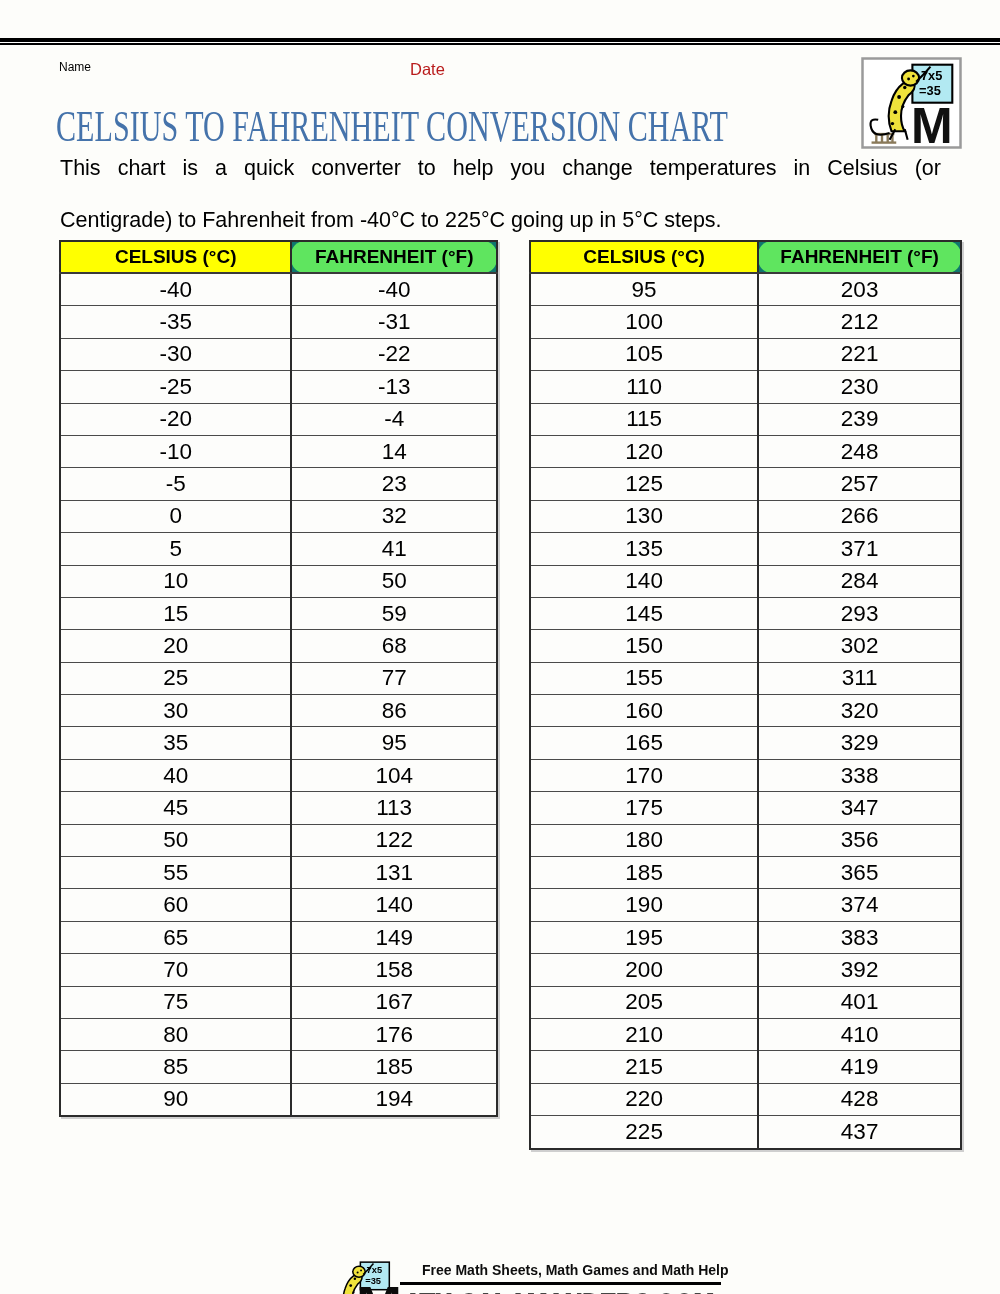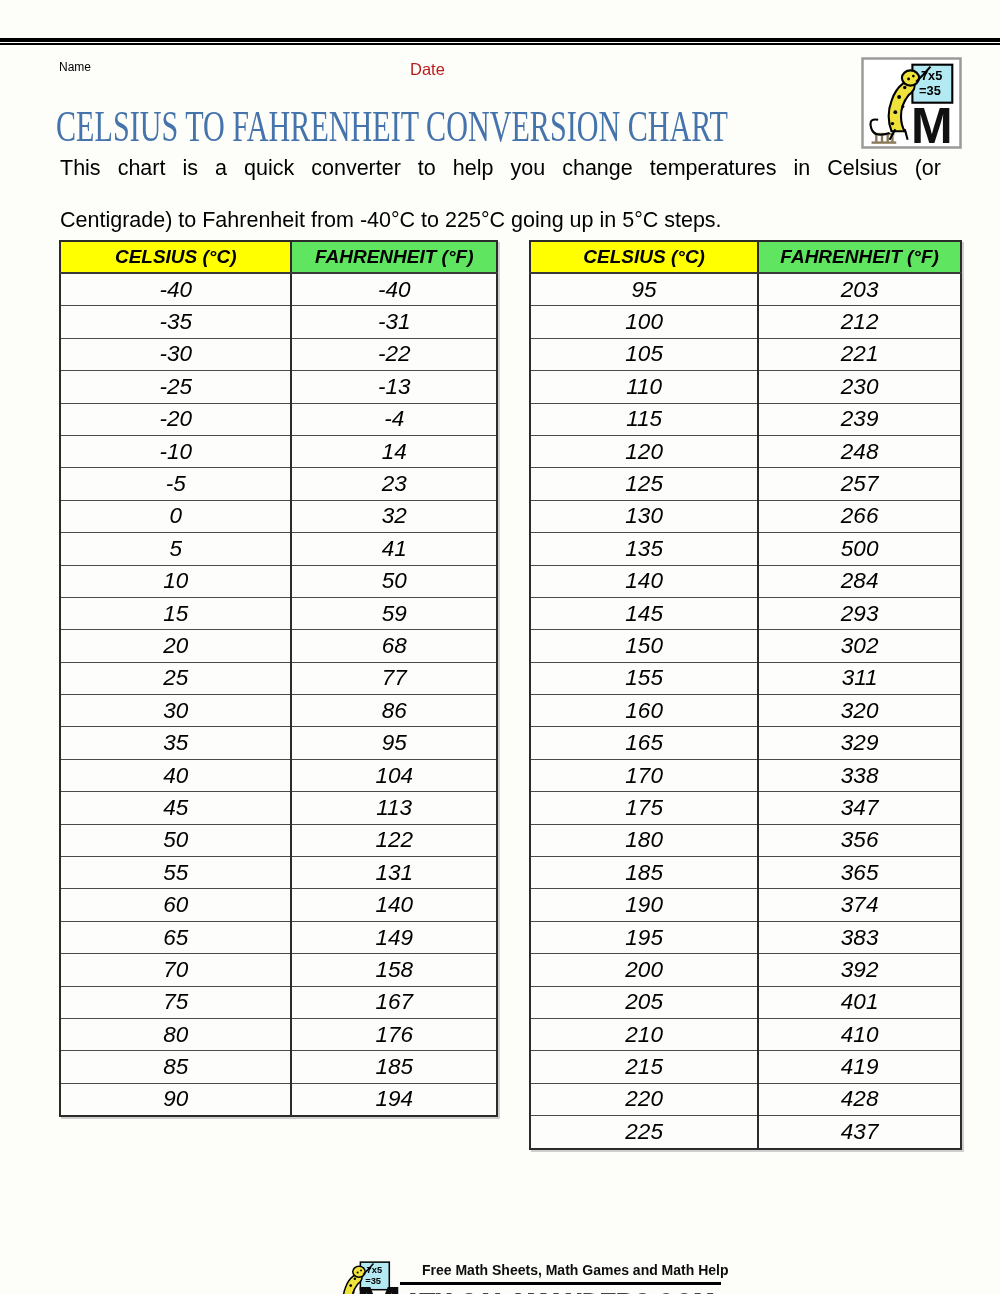--- a/index.html
+++ b/index.html
@@ -26,32 +26,31 @@
     font-size:21.5px;line-height:36px;color:#000000;
   }
   .description .l1{text-align:justify;text-align-last:justify;}
   .description .l2{text-align:left;margin-top:16px;}
 
   table{
     position:absolute;top:240px;border-collapse:collapse;table-layout:fixed;
     border:2px solid #2b2b2b;
     box-shadow:2px 2px 0 #cfcfcf;
     background:#0f766e;
-    font-style:italic;
   }
   .t-left{left:59px;width:439px;}
   .t-right{left:529px;width:433px;}
   th,td{padding:0;text-align:center;vertical-align:middle;border:1px solid #4a4a4a;}
   th{
     height:30px;font-size:19px;font-weight:bold;color:#000;
     border-bottom:2px solid #3a3a3a;
   }
   th:first-child,td:first-child{width:52.5%;border-right:2px solid #2b2b2b;}
   th.col-celsius{background:#ffff00;}
-  th.col-fahrenheit{background:#5fe55f;}
+  th.col-fahrenheit{background:#5fe55f;border-radius:14px;}
   td{height:31.4px;font-size:22.5px;color:#000;background:#fdfdfb;}
 
   .footer{position:absolute;left:318px;top:1256px;width:420px;height:70px;}
   .footer-sala{position:absolute;left:2px;top:2px;}
   .footer-tagline{position:absolute;left:104px;top:6px;font-size:14px;font-weight:bold;color:#0d0d0d;white-space:nowrap;}
   .footer-rule{position:absolute;left:82px;top:26px;width:321px;height:3px;background:#000;}
   .footer-wordmark{position:absolute;left:38px;top:22px;}
   .hidden-defs{position:absolute;width:0;height:0;overflow:hidden;}
 </style>
 </head>
@@ -263,21 +262,21 @@
       <tr>
         <td>125</td>
         <td>257</td>
       </tr>
       <tr>
         <td>130</td>
         <td>266</td>
       </tr>
       <tr>
         <td>135</td>
-        <td>500</td>
+        <td>371</td>
       </tr>
       <tr>
         <td>140</td>
         <td>284</td>
       </tr>
       <tr>
         <td>145</td>
         <td>293</td>
       </tr>
       <tr>

